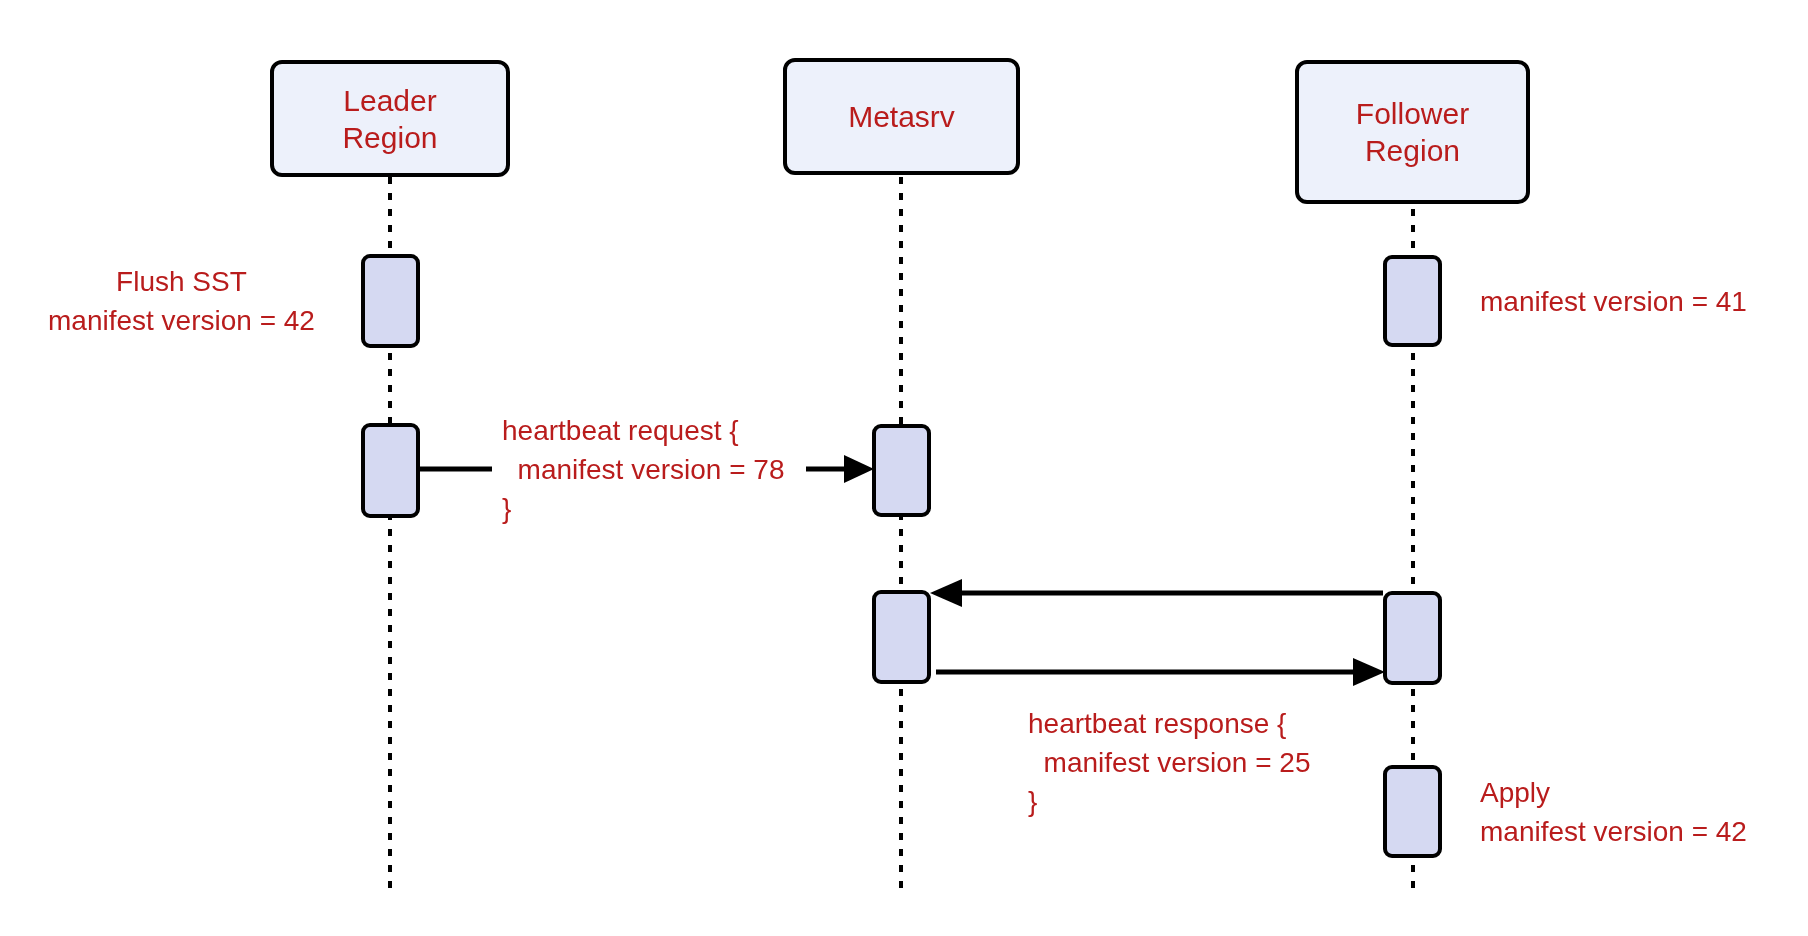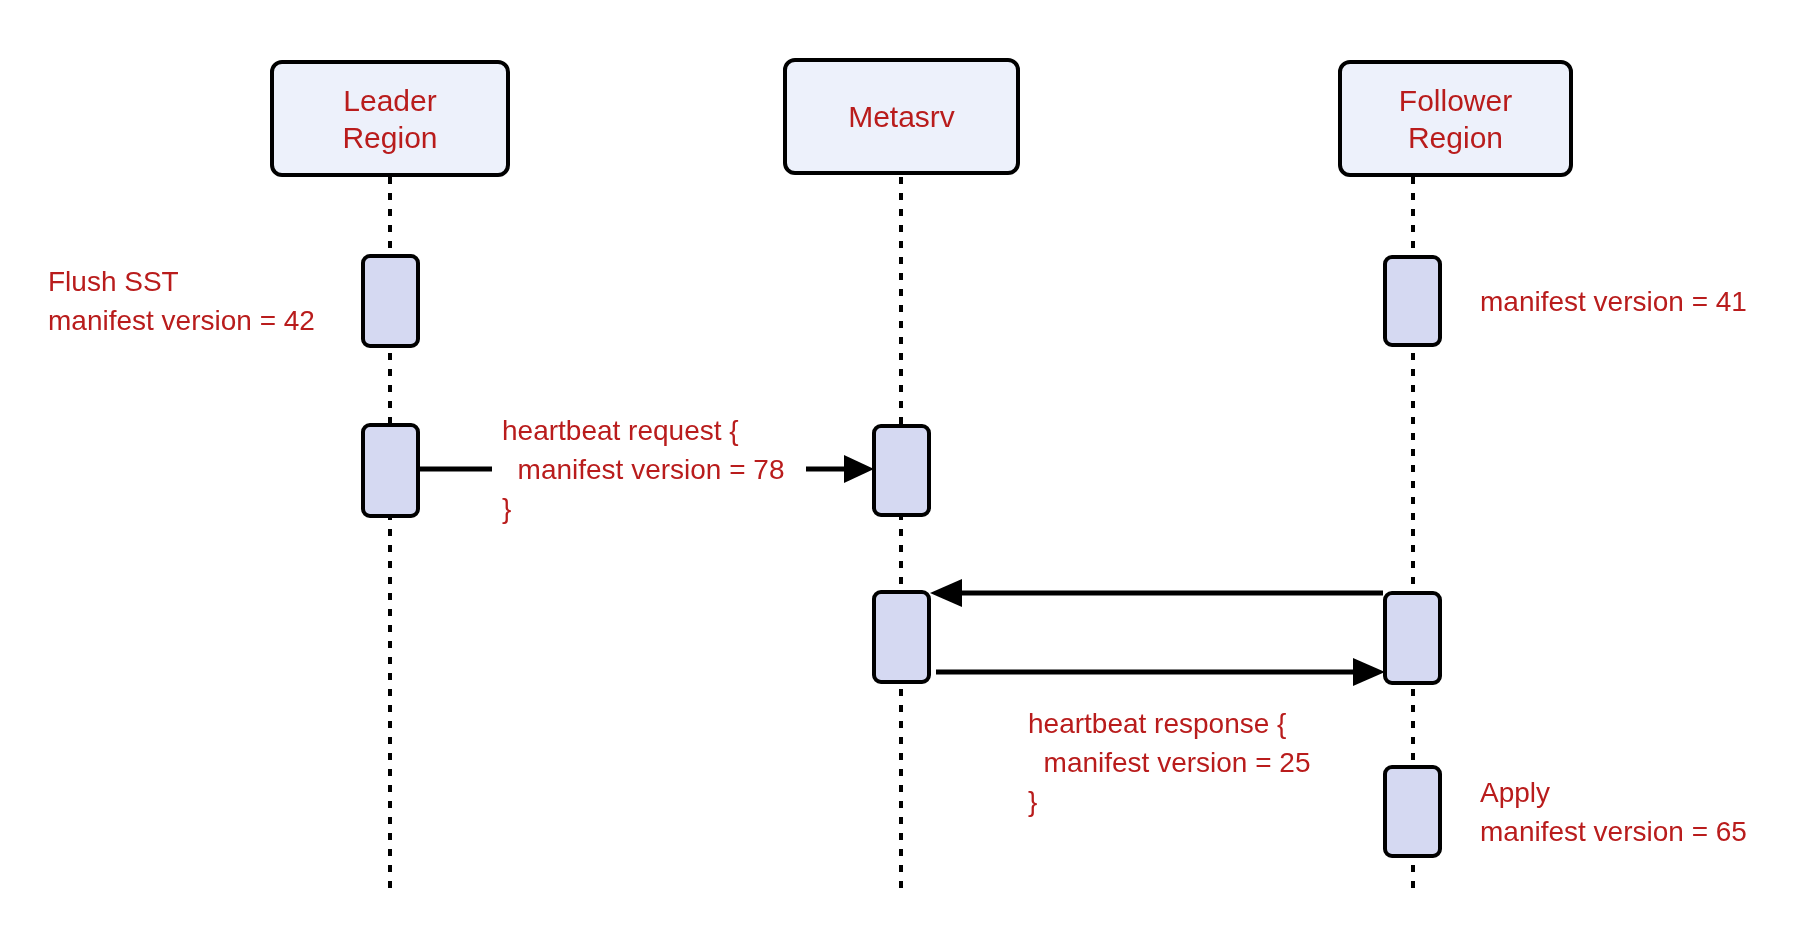--- a/index.html
+++ b/index.html
@@ -72,36 +72,36 @@
     <line x1="958" y1="581" x2="1383" y2="581" stroke="#000" stroke-width="5"></line>
     <polygon points="930,581 962,567 962,595" fill="#000"></polygon>
 
     <line x1="936" y1="660" x2="1356" y2="660" stroke="#000" stroke-width="5"></line>
     <polygon points="1385,660 1353,646 1353,674" fill="#000"></polygon>
   </svg>
 
   <div class="participant" style="left:270px; top:48px; width:240px; height:117px;">Leader
 Region</div>
   <div class="participant" style="left:783px; top:46px; width:237px; height:117px;">Metasrv</div>
-  <div class="participant" style="left:1338px; top:48px; width:235px; height:117px;">Follower
+  <div class="participant" style="left:1295px; top:48px; width:235px; height:144px;">Follower
 Region</div>
 
   <div class="activation" style="left:361px; top:242px; height:94px;"></div>
   <div class="activation" style="left:361px; top:411px; height:95px;"></div>
   <div class="activation" style="left:872px; top:412px; height:93px;"></div>
   <div class="activation" style="left:872px; top:578px; height:94px;"></div>
   <div class="activation" style="left:1383px; top:243px; height:92px;"></div>
   <div class="activation" style="left:1383px; top:579px; height:94px;"></div>
   <div class="activation" style="left:1383px; top:753px; height:93px;"></div>
 
-  <div class="label" style="left:48px; top:250px;">Flush SST
+  <div class="label" style="left:48px; top:250px;text-align:center;">Flush SST
 manifest version = 42</div>
   <div class="label" style="left:1480px; top:270px;">manifest version = 41</div>
   <div class="label" style="left:1480px; top:761px;">Apply
-manifest version = 65</div>
+manifest version = 42</div>
 
   <div class="label" style="left:502px; top:399px;">heartbeat request {
   manifest version = 78
 }</div>
   <div class="label" style="left:1028px; top:692px;">heartbeat response {
   manifest version = 25
 }</div>
 
 </div>
 

